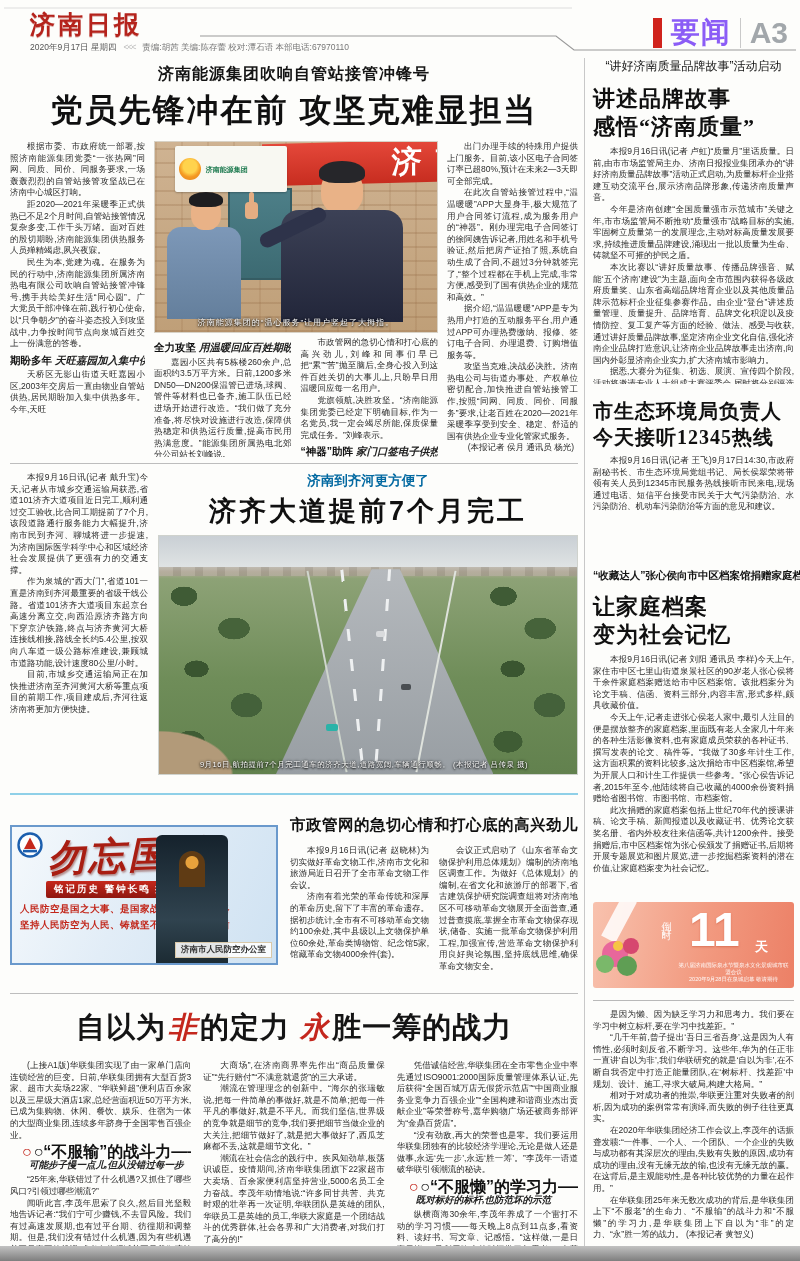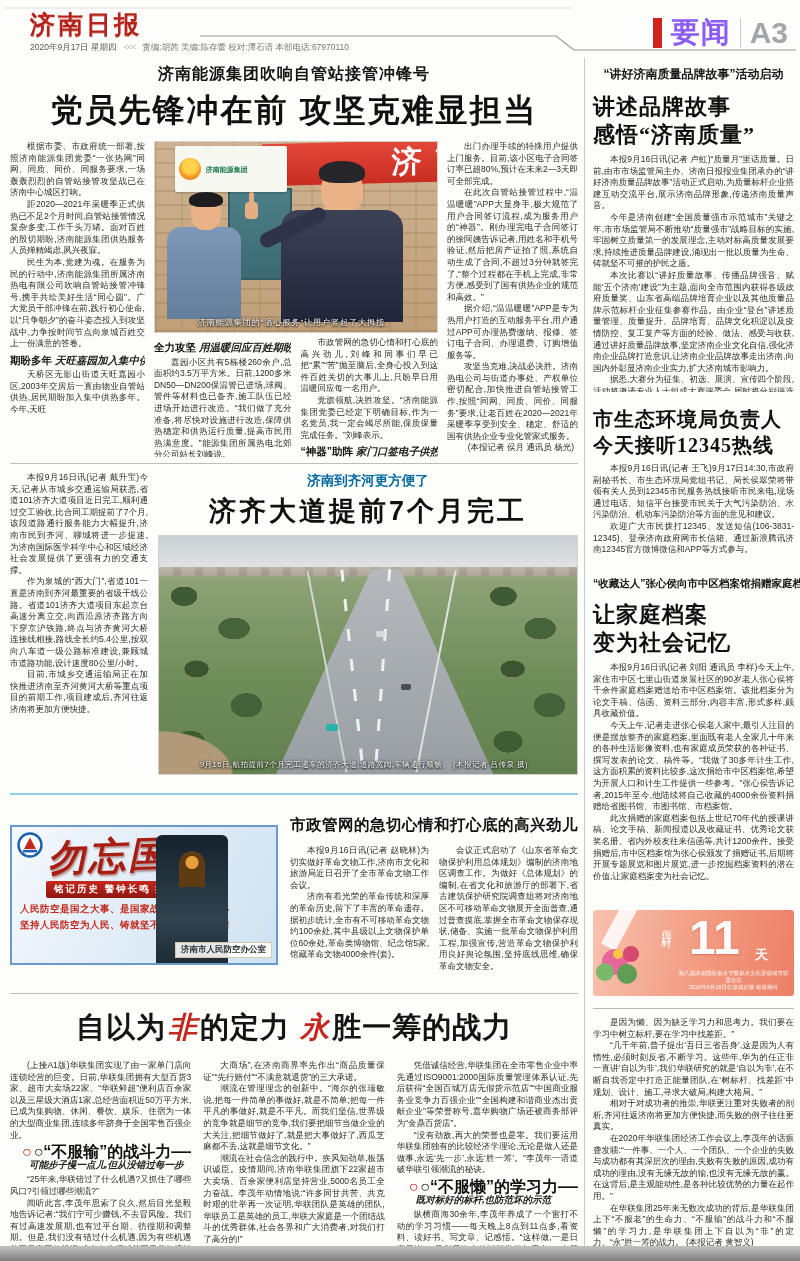--- a/index.html
+++ b/index.html
@@ -107,21 +107,21 @@
 .relic-cols>div{flex:1;overflow:hidden}
 
 .bottom-headline{text-align:center;font-weight:900;font-size:29px;letter-spacing:1px;color:#141414;margin:14px 0 12px;font-family:"Liberation Serif","DejaVu Serif",serif}
 .bh-red{color:#c4271d;font-style:italic;padding:0 2px}
 .bottom-cols{display:flex;gap:12px;height:200px;overflow:hidden}
 .bottom-cols>div{flex:1;overflow:hidden}
 .bsub{margin:5px 12px 2px;font-size:16px;font-weight:900;color:#111;white-space:nowrap}
 .bsub .ring{color:#c4271d;font-weight:bold;margin-right:2px}
 .bsub2{font-size:9.5px;font-weight:bold;font-style:italic;font-family:"Liberation Serif","DejaVu Serif",serif;text-indent:2em;margin-bottom:3px;color:#222}
 
-.s-kicker{margin-top:8px;text-align:center;font-size:12px;font-weight:700;color:#141414;white-space:nowrap}
+.s-kicker{text-align:center;font-size:12px;font-weight:400;color:#141414;white-space:nowrap}
 .s-headline{font-size:22px;font-weight:900;color:#101010;line-height:28px;letter-spacing:1px;font-family:"Liberation Serif","DejaVu Serif",serif;margin:10px 0 5px}
 .s2-headline{font-size:20px;line-height:26px;margin-top:14px}
 .s3-kicker{margin-top:12px;font-size:10.5px;font-weight:900;color:#141414;white-space:nowrap}
 .sb-body{overflow:hidden}
 .sb1{height:238px}
 .sb2{height:102px}
 .sb3{height:238px}
 .sb4{height:258px}
 .countdown{position:relative;height:86px;margin-top:10px;border-radius:3px;overflow:hidden;color:#fff;background:linear-gradient(100deg,#f8c2ae 0%,#f29a80 55%,#ec8066 100%)}
 .cd-label{position:absolute;left:66px;top:12px;writing-mode:vertical-rl;font-size:10px;letter-spacing:4px;opacity:.95}
@@ -357,21 +357,20 @@
       </div>
 
       <div>
         <div class="s-headline s2-headline">
           <div>市生态环境局负责人</div>
           <div>今天接听12345热线</div>
         </div>
         <div class="sb-body sb2 body-text">
           <div>
               <p class="p">本报9月16日讯(记者 王飞)9月17日14:30,市政府副秘书长、市生态环境局党组书记、局长侯翠荣将带领有关人员到12345市民服务热线接听市民来电,现场通过电话、短信平台接受市民关于大气污染防治、水污染防治、机动车污染防治等方面的意见和建议。</p>
-              <p class="p">欢迎广大市民拨打12345、发送短信(106-3831-12345)、登录济南政府网市长信箱、通过新浪腾讯济南12345官方微博微信和APP等方式参与。</p>
             </div>
         </div>
       </div>
 
       <div>
         <div class="s3-kicker">“收藏达人”张心侯向市中区档案馆捐赠家庭档案</div>
         <div class="s-headline">
           <div>让家庭档案</div>
           <div>变为社会记忆</div>
         </div>
@@ -403,21 +402,21 @@
             </div>
         </div>
       </div>
 
       <div class="sidebar-rule"></div>
 
       <div class="sb-body sb4 body-text">
         <div>
             <p class="p">是因为懒、因为缺乏学习力和思考力。我们要在学习中树立标杆,要在学习中找差距。”</p>
             <p class="p">“几千年前,曾子提出‘吾日三省吾身’,这是因为人有惰性,必须时刻反省,不断学习。这些年,华为的任正非一直讲‘自以为非’,我们华联研究的就是‘自以为非’,在不断自我否定中打造正能量团队,在‘树标杆、找差距’中规划、设计、施工,寻求大破局,构建大格局。”</p>
-            <p class="p">相对于对成功者的推崇,华联更注重对失败者的剖析,齐河往返济南将更加方便快捷,而失败的例子往往更真实。</p>
+            <p class="p">相对于对成功者的推崇,华联更注重对失败者的剖析,因为成功的案例常常有演绎,而失败的例子往往更真实。</p>
             <p class="p">在2020年华联集团经济工作会议上,李茂年的话振聋发聩:“一件事、一个人、一个团队、一个企业的失败与成功都有其深层次的理由,失败有失败的原因,成功有成功的理由,没有无缘无故的输,也没有无缘无故的赢。在这背后,是主观能动性,是各种比较优势的力量在起作用。”</p>
             <p class="p">在华联集团25年来无数次成功的背后,是华联集团上下“不服老”的生命力、“不服输”的战斗力和“不服懒”的学习力,是华联集团上下自以为“非”的定力、“永”胜一筹的战力。 (本报记者 黄智义)</p>
           </div>
       </div>
     </div>
   </div>
 
   <div class="footer-bar"></div>
 </div>
 

